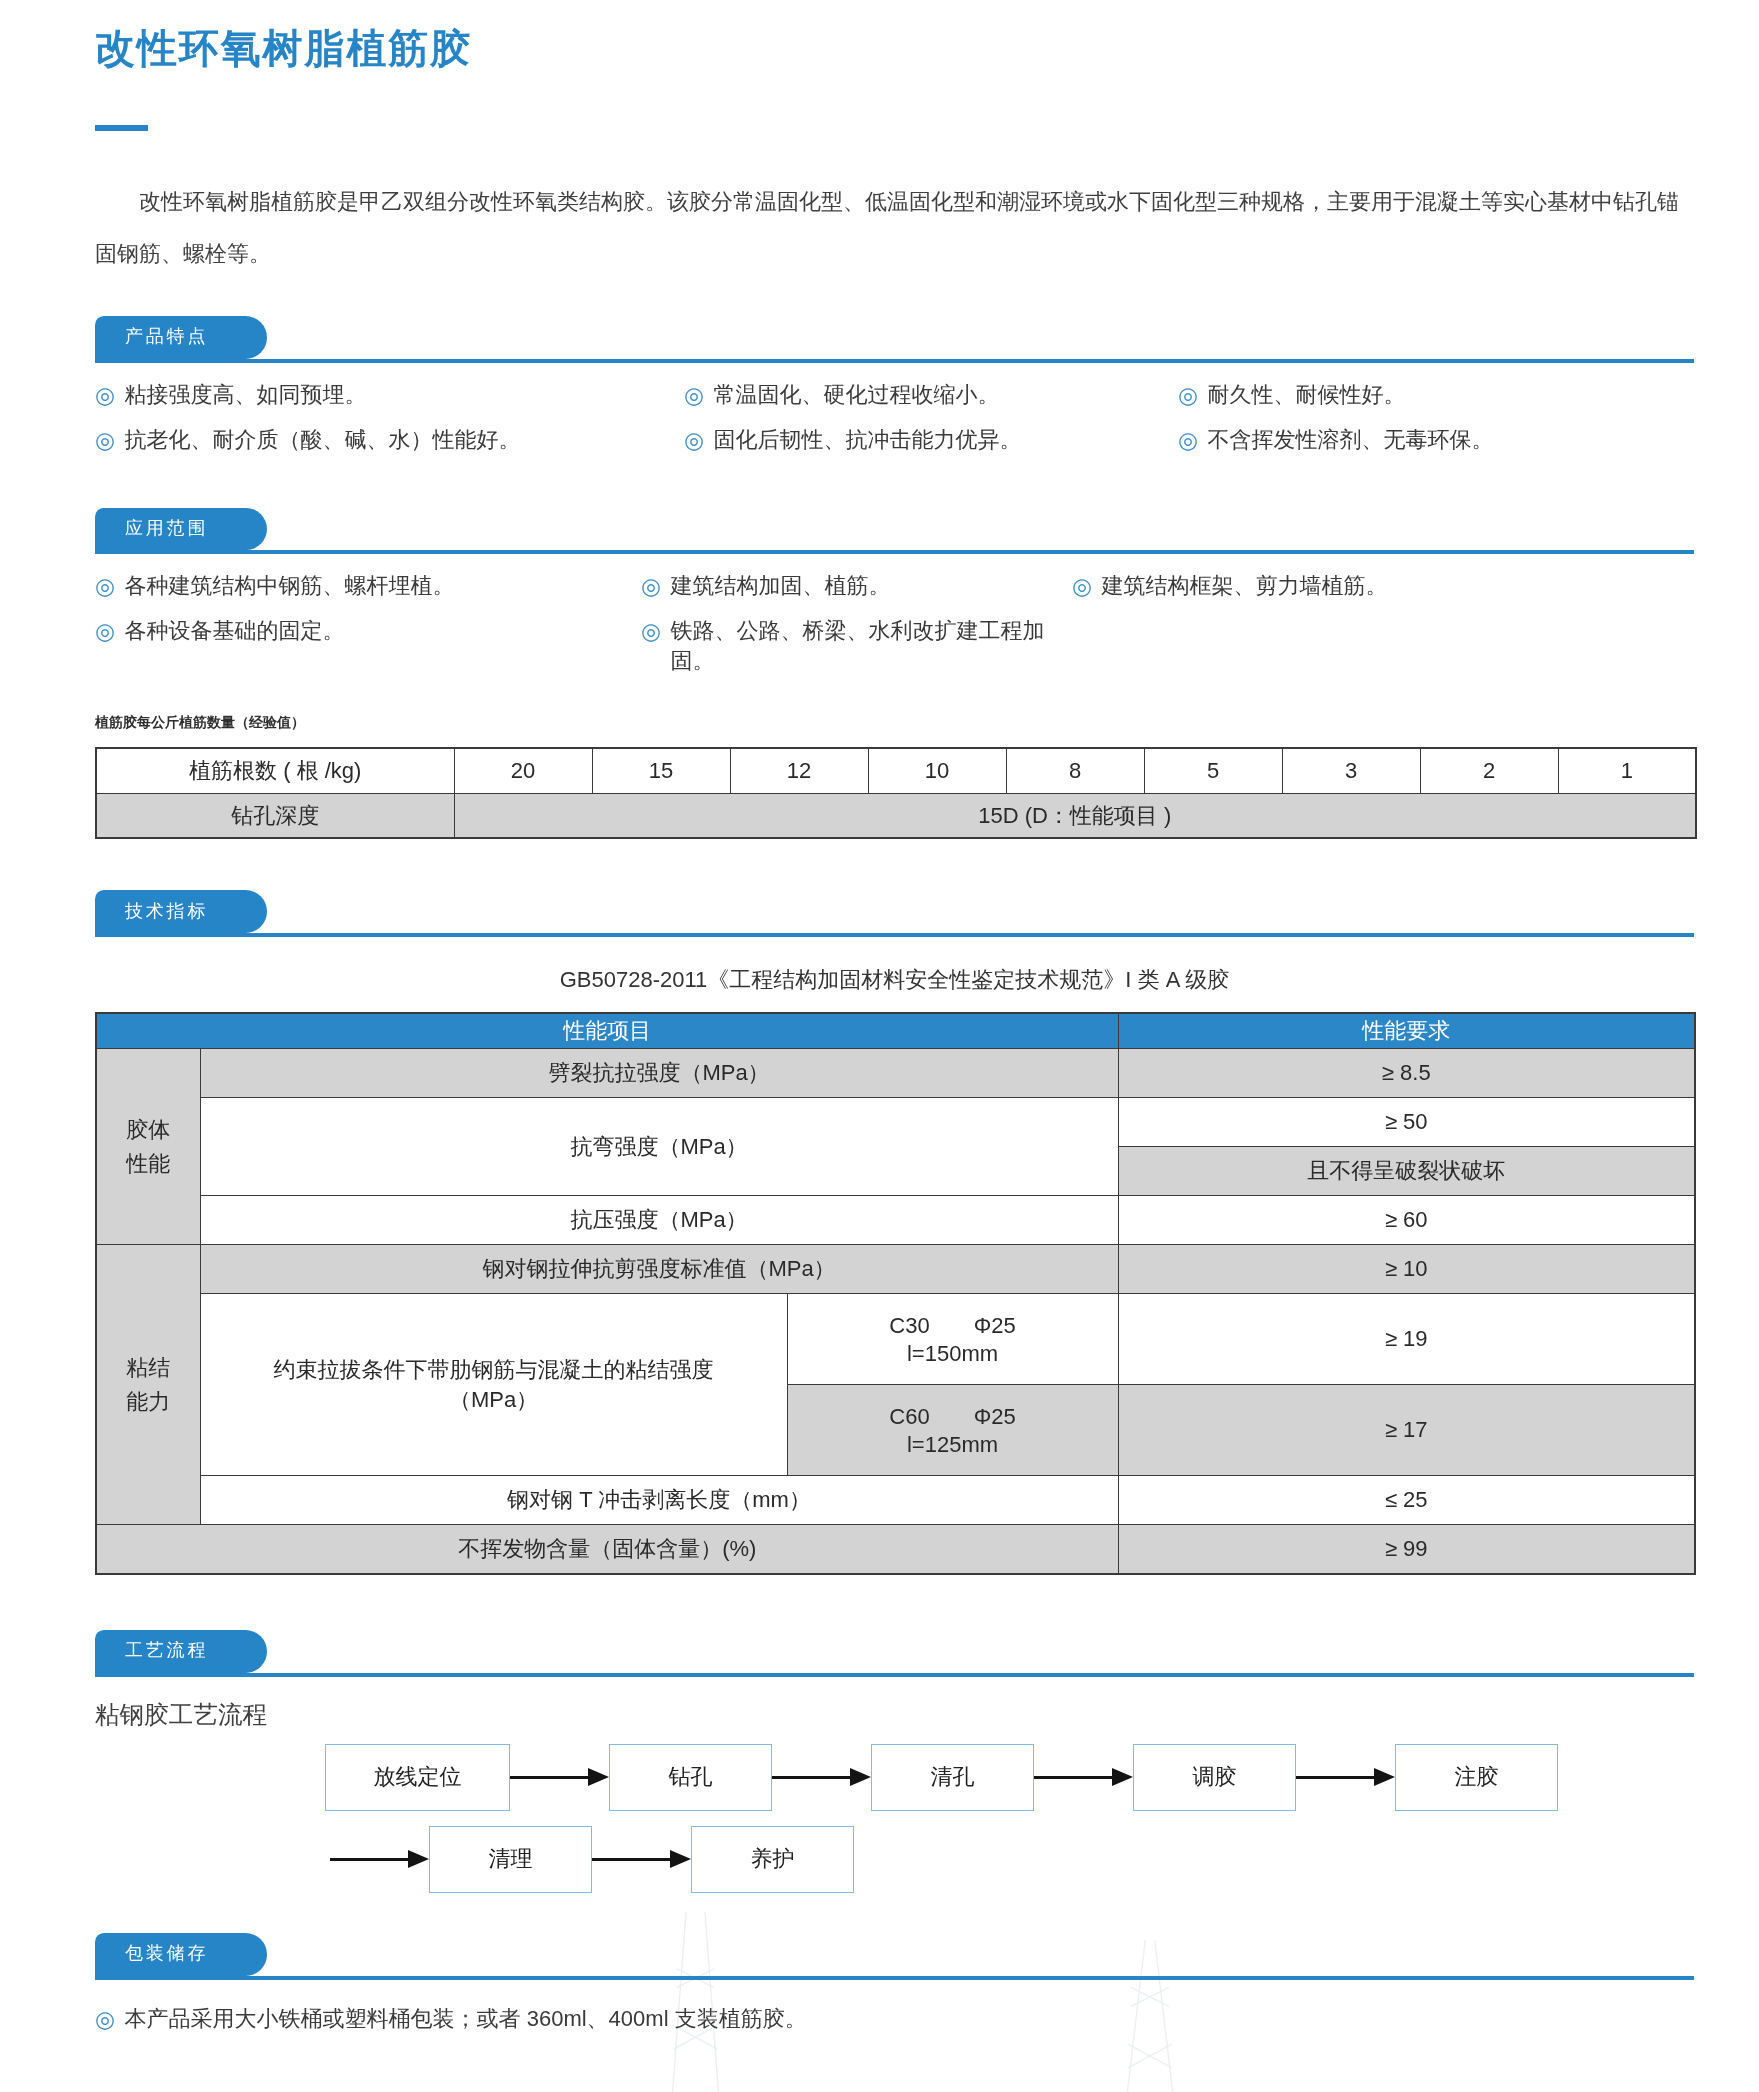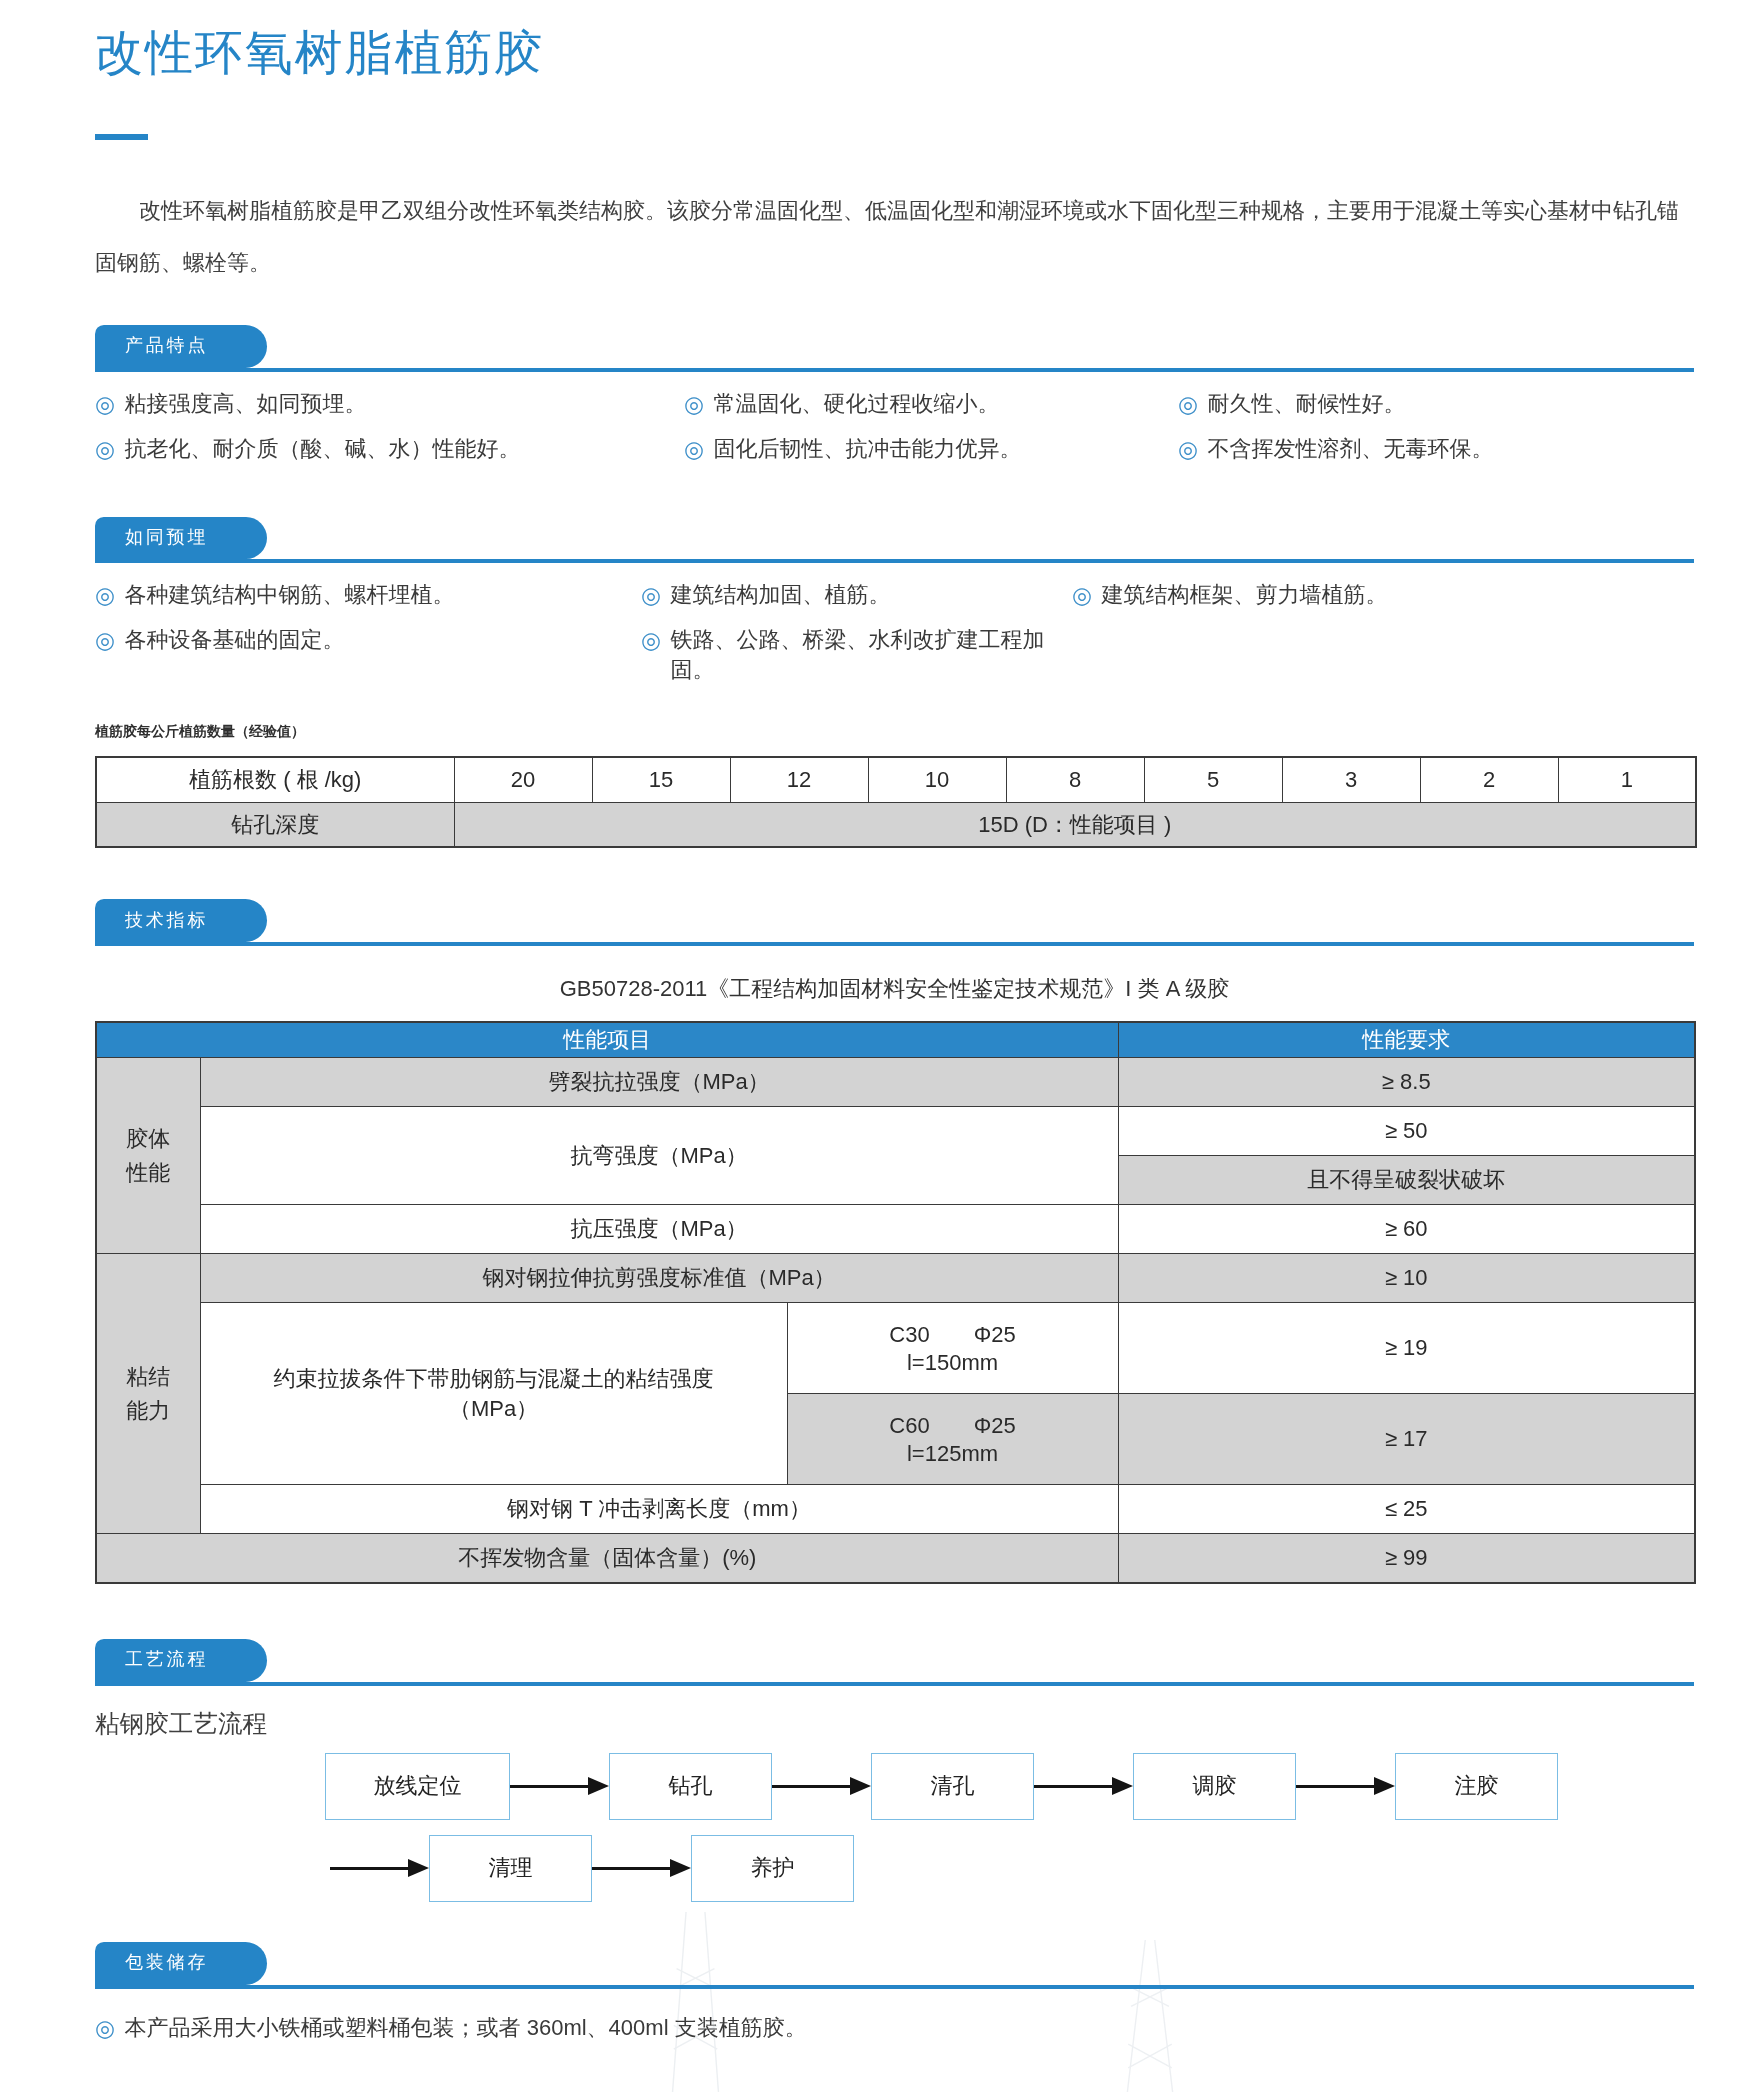--- a/index.html
+++ b/index.html
@@ -12,21 +12,21 @@
   *{margin:0;padding:0;box-sizing:border-box;}
   html,body{background:#ffffff;}
   body{
     width:1759px;height:2092px;position:relative;overflow:hidden;
     font-family:"Liberation Sans","DejaVu Sans",sans-serif;
     color:var(--txt);
   }
   .content{margin-left:95px;width:1599px;padding-top:21px;position:relative;z-index:2;}
 
   
-  .page-title{font-size:48px;font-weight:normal;color:var(--accent);letter-spacing:1.9px;}
+  .page-title{font-size:40px;font-weight:bold;color:var(--accent);letter-spacing:1.9px;}
   .title-dash{width:53px;height:5.7px;background:var(--accent);margin-top:49px;}
 
   
   .intro{margin-top:45px;font-size:22px;line-height:52px;text-indent:2em;color:#3f3f3f;}
 
   
   .section-head{border-bottom:4.7px solid var(--accent);}
   .section-tab{
     display:inline-block;background:var(--accent);color:#fff;
     font-size:18px;font-weight:normal;letter-spacing:2.8px;
@@ -128,21 +128,21 @@
         <span class="dot">◎</span>
         <span>固化后韧性、抗冲击能力优异。</span>
       </div>
     <div class="bullet">
         <span class="dot">◎</span>
         <span>不含挥发性溶剂、无毒环保。</span>
       </div>
   </div>
 
   <div class="section-head mt-apps">
-    <span class="section-tab">如同预埋</span>
+    <span class="section-tab">应用范围</span>
   </div>
   <div class="bullet-grid grid-apps">
     <div class="bullet">
         <span class="dot">◎</span>
         <span>各种建筑结构中钢筋、螺杆埋植。</span>
       </div>
     <div class="bullet">
         <span class="dot">◎</span>
         <span>建筑结构加固、植筋。</span>
       </div>

